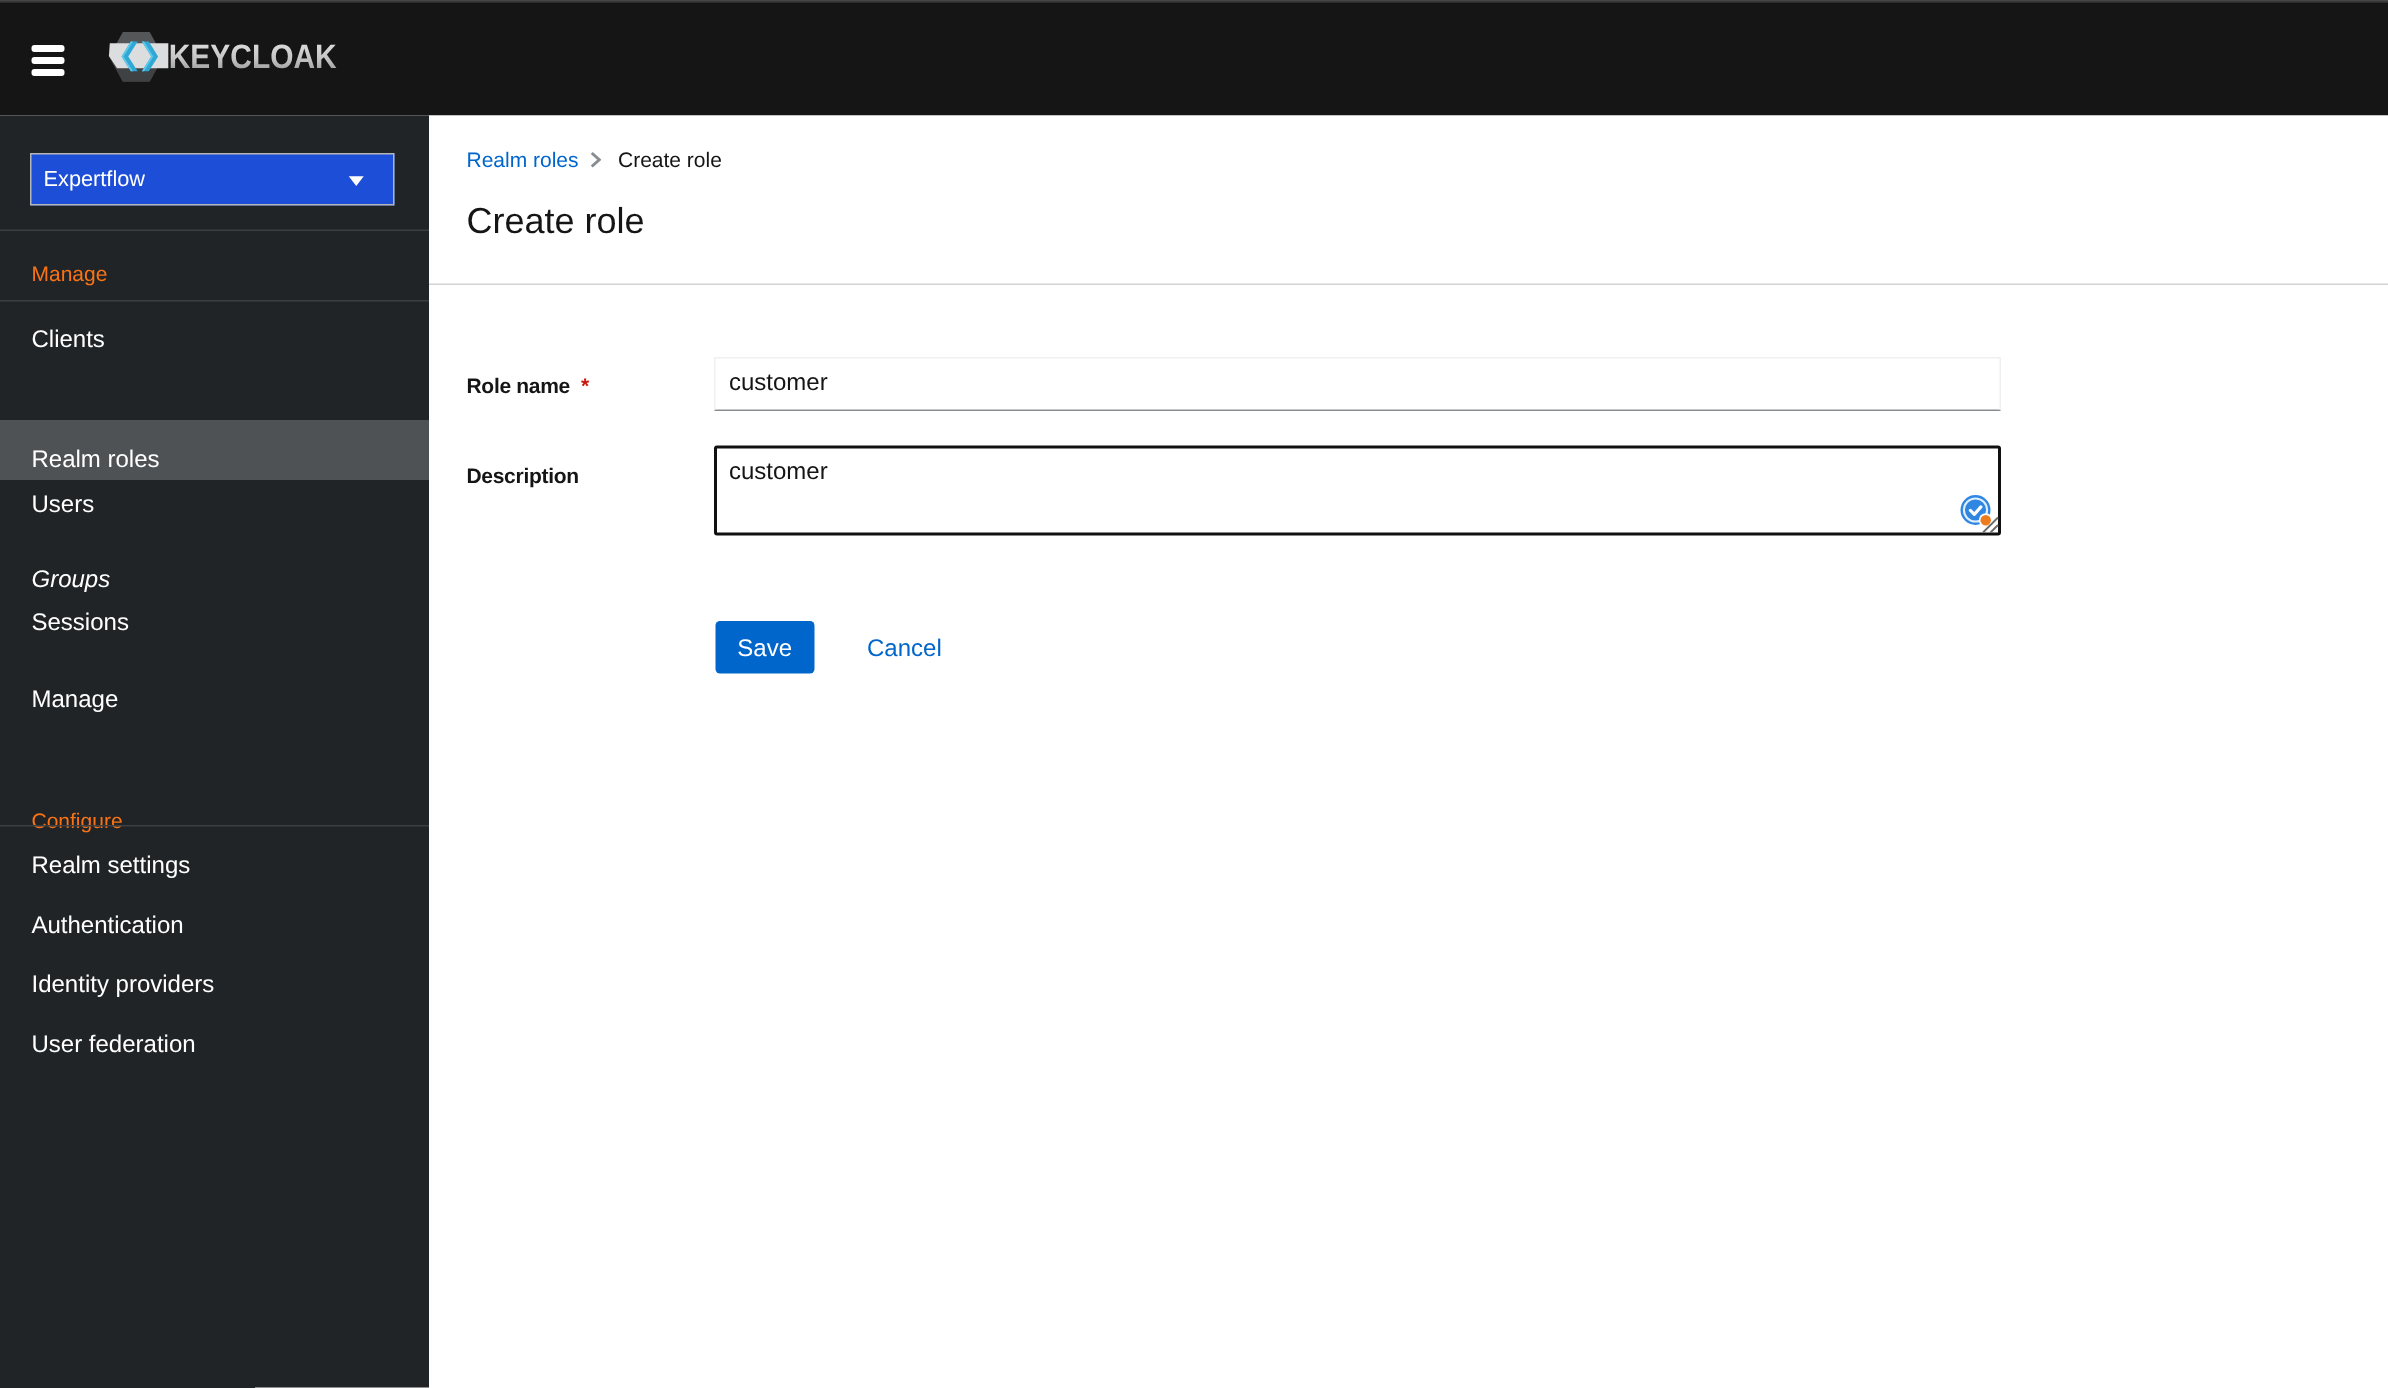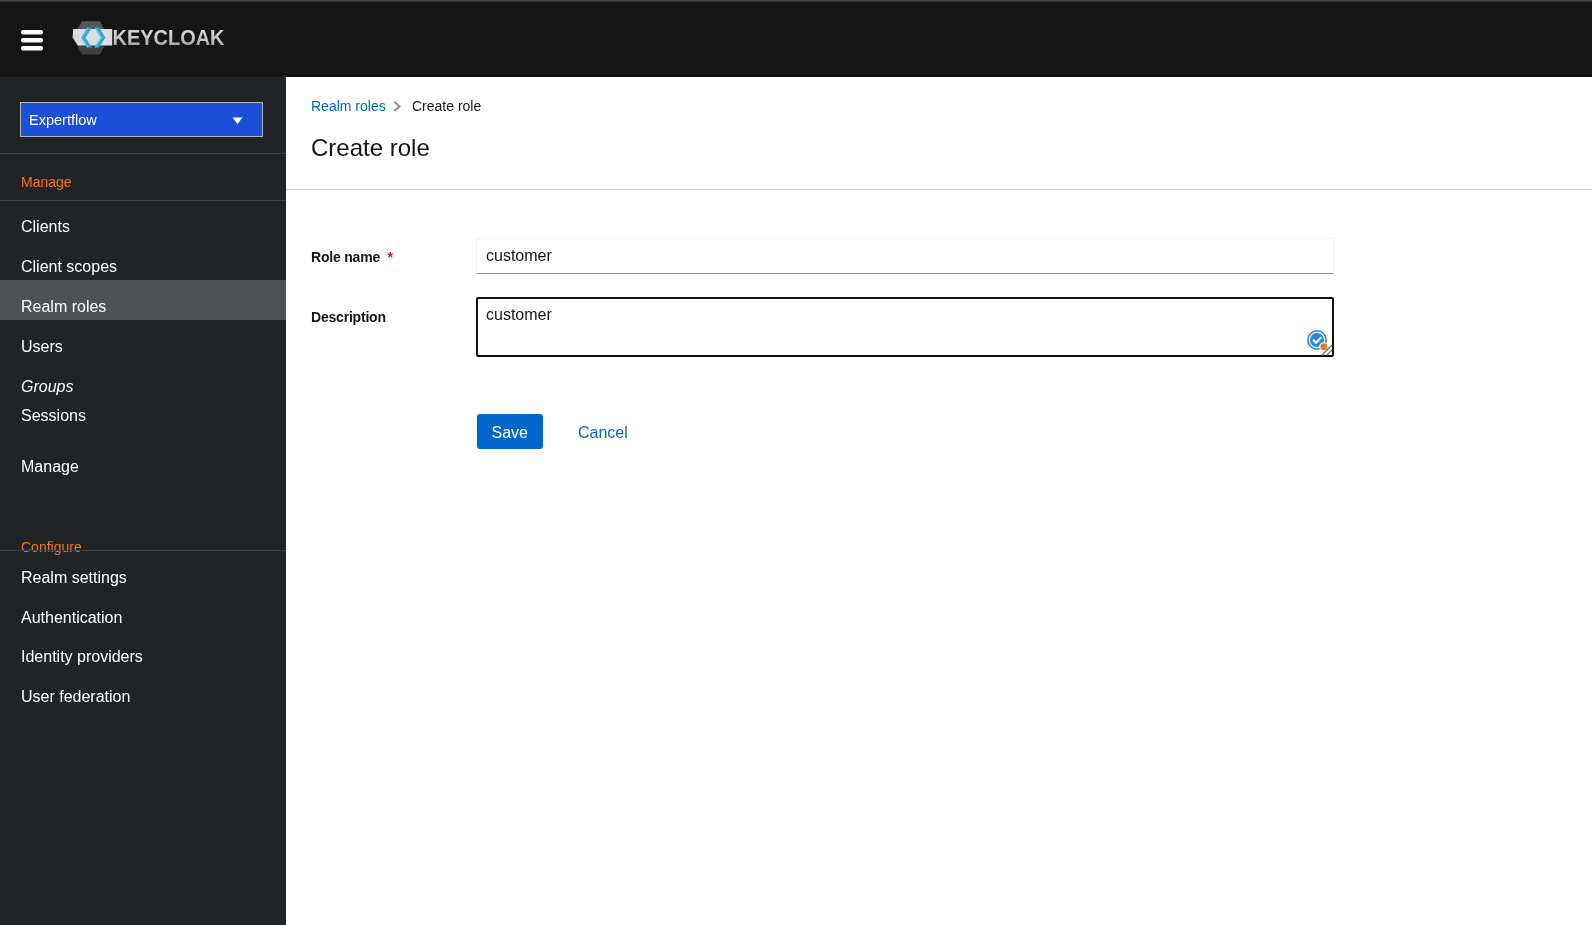--- a/index.html
+++ b/index.html
@@ -75,23 +75,22 @@
   <div id="realmbox">
       <span>Expertflow</span>
     <svg width="11" height="8" viewBox="0 0 11 8" style="position:absolute;right:19px;top:14px;">
       <path d="M0.5 0.5 L10.5 0.5 L5.5 7 Z" fill="#fff"></path>
     </svg>
   </div>
   <div class="sdiv" style="top:76px;"></div>
   <div class="navtitle" style="top:97px;">Manage</div>
   <div class="sdiv" style="top:123px;"></div>
   <div class="navitem" style="top:123px;">Clients</div>
-  <div class="navitem" style="top:163px;">Client scopes</div>
   <div class="navitem cur" style="top:203px;">Realm roles</div>
-  <div class="navitem" style="top:243px;">Users</div>
+  <div class="navitem" style="top:233px;">Users</div>
   <div class="navitem" style="top:283px;font-style:italic;">Groups</div>
   <div class="navitem" style="top:312px;">Sessions</div>
   <div class="navitem" style="top:363px;">Manage</div>
   <div class="navtitle" style="top:462px;">Configure</div>
   <div class="sdiv" style="top:472.5px;"></div>
   <div class="navitem" style="top:474px;">Realm settings</div>
   <div class="navitem" style="top:514px;">Authentication</div>
   <div class="navitem" style="top:593px;">User federation</div>
   <div class="navitem" style="top:553px;">Identity providers</div>
 </div>

